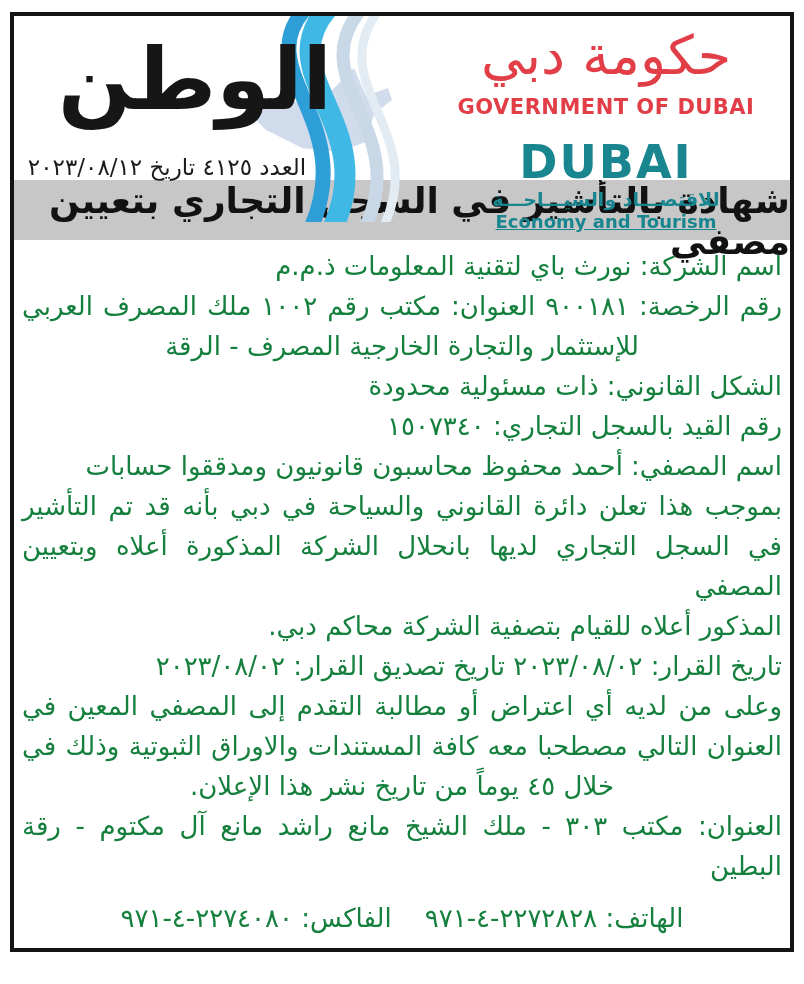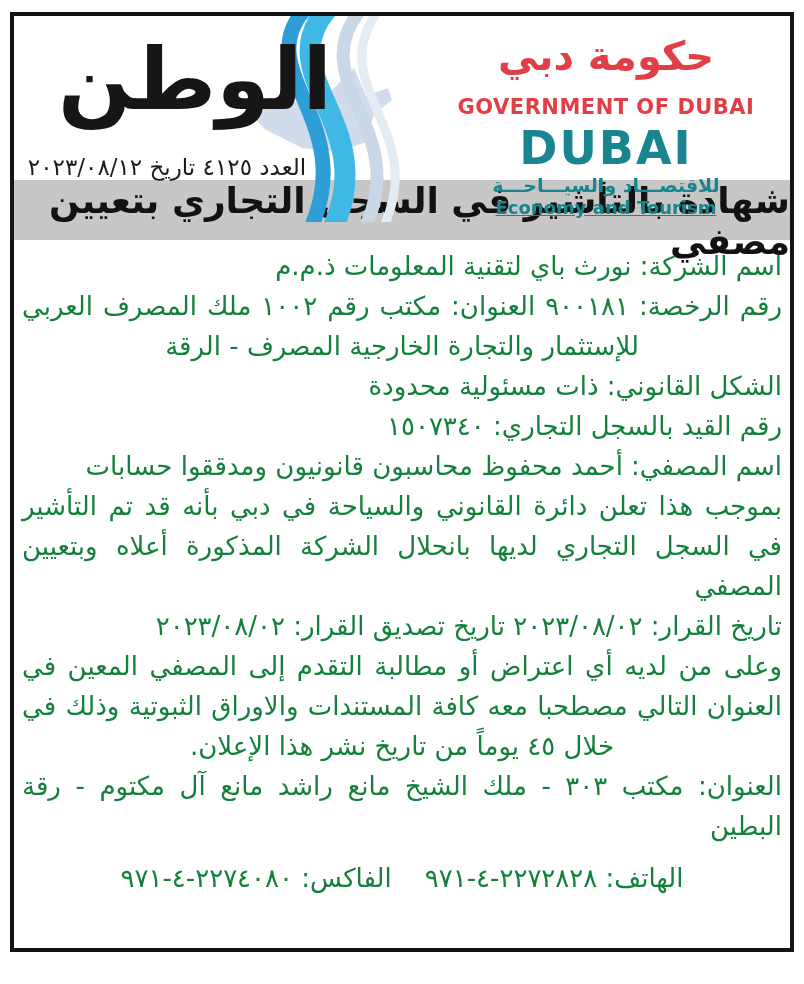--- a/index.html
+++ b/index.html
@@ -33,30 +33,30 @@
   }
   .issue-line{
     position:absolute;left:0;top:138px;width:306px;z-index:3;
     direction:rtl;text-align:center;font-size:23px;color:#1c1c1c;
   }
   .gov-block{
     position:absolute;right:6px;top:2px;width:356px;z-index:3;
     text-align:center;line-height:1;
   }
   .gov-callig{
-    color:var(--brand-red);font-size:40px;font-weight:bold;
+    color:var(--brand-red);font-size:54px;font-weight:normal;
     line-height:76px;letter-spacing:-1px;
   }
   .gov-en{
     color:var(--brand-red);font-size:21px;font-weight:bold;
     letter-spacing:.5px;line-height:26px;
   }
   .dubai-word{
     color:var(--brand-teal);font-size:46px;font-weight:900;
-    letter-spacing:2px;line-height:52px;margin-top:2px;
+    letter-spacing:2px;line-height:52px;margin-top:16px;
   }
   .dept-ar{
     color:var(--brand-teal);font-size:19px;font-weight:bold;line-height:23px;direction:rtl;
   }
   .dept-en{
     color:var(--brand-teal);font-size:18px;font-weight:bold;line-height:21px;text-decoration:underline;
   }
   
   .title-band{
     height:60px;background:var(--band-gray);
@@ -112,20 +112,21 @@
 
   <div class="notice-body">
     <p class="body-line">اسم الشركة: نورث باي لتقنية المعلومات ذ.م.م</p>
     <p class="body-line stretch">رقم الرخصة: ٩٠٠١٨١ العنوان: مكتب رقم ١٠٠٢ ملك المصرف العربي</p>
     <p class="body-line center">للإستثمار والتجارة الخارجية المصرف - الرقة</p>
     <p class="body-line">الشكل القانوني: ذات مسئولية محدودة</p>
     <p class="body-line">رقم القيد بالسجل التجاري: ١٥٠٧٣٤٠</p>
     <p class="body-line">اسم المصفي: أحمد محفوظ محاسبون قانونيون ومدققوا حسابات</p>
     <p class="body-line stretch">بموجب هذا تعلن دائرة القانوني والسياحة في دبي بأنه قد تم التأشير</p>
     <p class="body-line stretch">في السجل التجاري لديها بانحلال الشركة المذكورة أعلاه وبتعيين المصفي</p>
+    <p class="body-line">المذكور أعلاه للقيام بتصفية الشركة محاكم دبي.</p>
     <p class="body-line">تاريخ القرار: ٢٠٢٣/٠٨/٠٢ تاريخ تصديق القرار: ٢٠٢٣/٠٨/٠٢</p>
     <p class="body-line stretch">وعلى من لديه أي اعتراض أو مطالبة التقدم إلى المصفي المعين في</p>
     <p class="body-line stretch">العنوان التالي مصطحبا معه كافة المستندات والاوراق الثبوتية وذلك في</p>
     <p class="body-line center">خلال ٤٥ يوماً من تاريخ نشر هذا الإعلان.</p>
     <p class="body-line stretch">العنوان: مكتب ٣٠٣ - ملك الشيخ مانع راشد مانع آل مكتوم - رقة البطين</p>
     <p class="body-line center phone-line">الهاتف: ٢٢٧٢٨٢٨-٤-٩٧١ &nbsp;&nbsp; الفاكس: ٢٢٧٤٠٨٠-٤-٩٧١</p>
 
   </div>
 
 </div>

